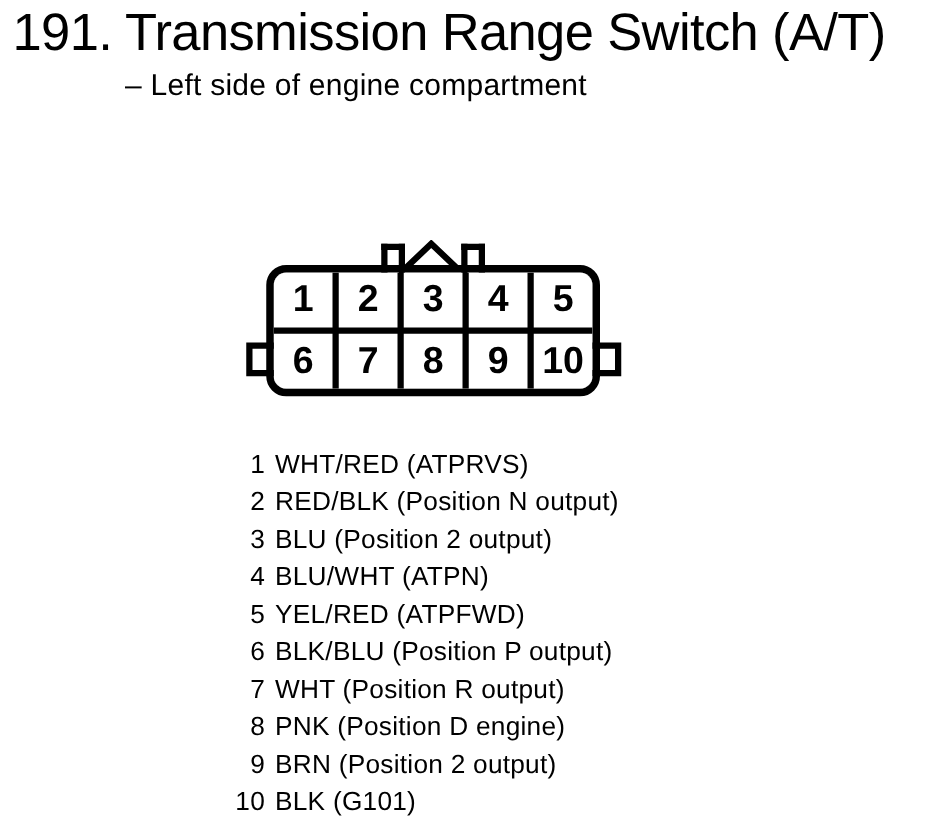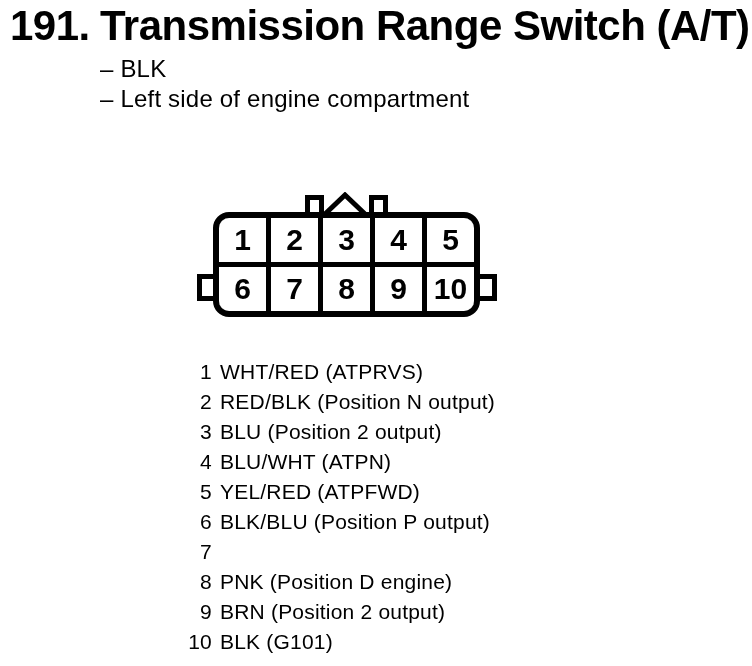--- a/index.html
+++ b/index.html
@@ -13,21 +13,21 @@
     font-family: "Liberation Sans", sans-serif;
     overflow: hidden;
   }
 
   
   .heading {
     position: absolute;
     left: 10px;
     top: 2px;
     display: flex;
-    font-weight: bold;
+    font-weight: normal;
     font-size: 42px;
     line-height: 1.12;
     letter-spacing: -0.5px;
     white-space: nowrap;
   }
   .heading .num { width: 90px; flex: none; }
 
   
   .notes {
     position: absolute;
@@ -115,21 +115,20 @@
 <body>
 
 <div class="page">
 
   <div class="heading">
     <span class="num">191.</span>
     <span class="title-text">Transmission Range Switch (A/T)</span>
   </div>
 
   <div class="notes">
-    <div class="note">– BLK</div>
     <div class="note">– Left side of engine compartment</div>
   </div>
 
   <div class="connector">
     <div class="tab-top left"></div>
     <div class="tab-top right"></div>
     <svg class="key-peak" width="44" height="23" viewBox="0 0 44 23">
       <path d="M2 22 L22 3 L42 22" fill="#ffffff" stroke="#000000" stroke-width="5"></path>
     </svg>
     <div class="tab-side left"></div>
@@ -170,20 +169,21 @@
     <div class="pin-row">
       <span class="pin-num">5</span>
       <span class="pin-desc">YEL/RED (ATPFWD)</span>
     </div>
     <div class="pin-row">
       <span class="pin-num">6</span>
       <span class="pin-desc">BLK/BLU (Position P output)</span>
     </div>
     <div class="pin-row">
       <span class="pin-num">7</span>
+      <span class="pin-desc">WHT (Position R output)</span>
     </div>
     <div class="pin-row">
       <span class="pin-num">8</span>
       <span class="pin-desc">PNK (Position D engine)</span>
     </div>
     <div class="pin-row">
       <span class="pin-num">9</span>
       <span class="pin-desc">BRN (Position 2 output)</span>
     </div>
     <div class="pin-row">

